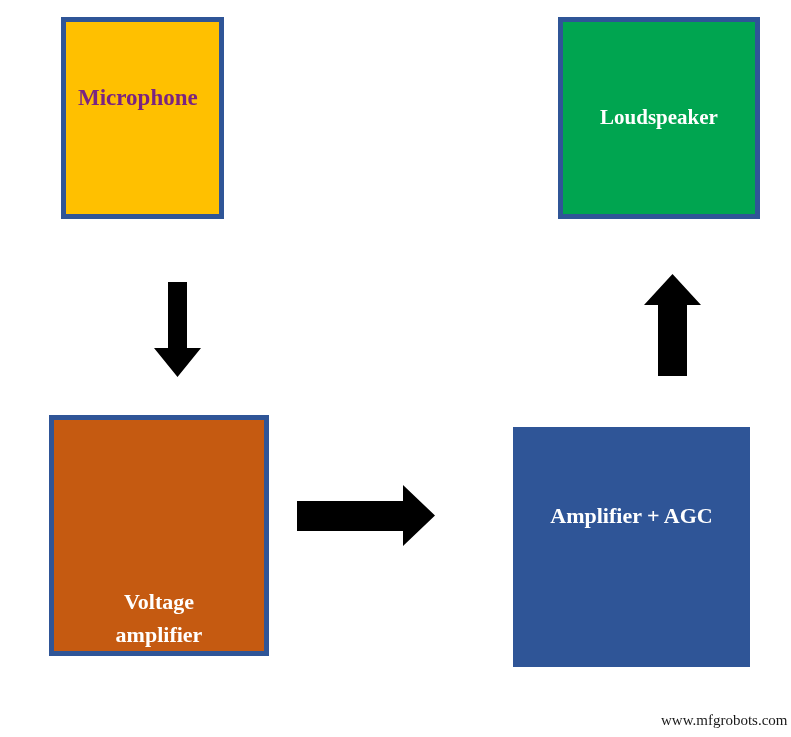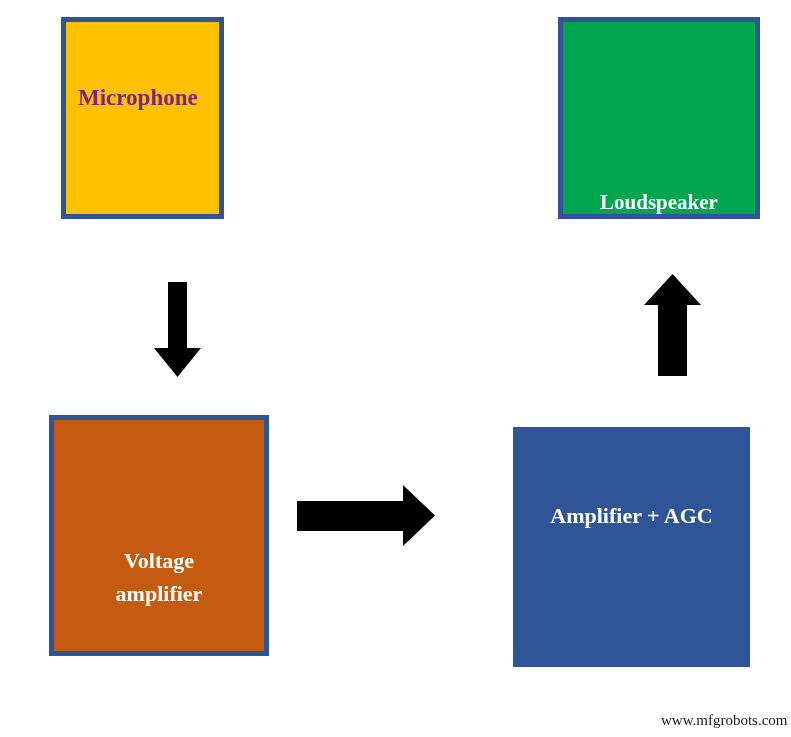--- a/index.html
+++ b/index.html
@@ -48,35 +48,35 @@
   
   #block-loudspeaker {
     left: 558px;
     top: 17px;
     width: 202px;
     height: 202px;
     background: #00A550;
     border: 5px solid #2F5597;
     color: #ffffff;
     font-size: 21px;
-    align-items: flex-end;
+    align-items: flex-start;
     padding-top: 83px;
     text-align: center;
   }
   
   #block-voltage-amplifier {
     left: 49px;
     top: 415px;
     width: 220px;
     height: 241px;
     background: #C55A11;
     border: 5px solid #2F5597;
     color: #ffffff;
     font-size: 22px;
-    align-items: center;
+    align-items: flex-end;
     padding-top: 83px;
     text-align: center;
   }
   #block-voltage-amplifier .blabel {
     display: block;
     width: 150px;
     line-height: 1.5;
   }
   
   #block-amplifier-agc {

